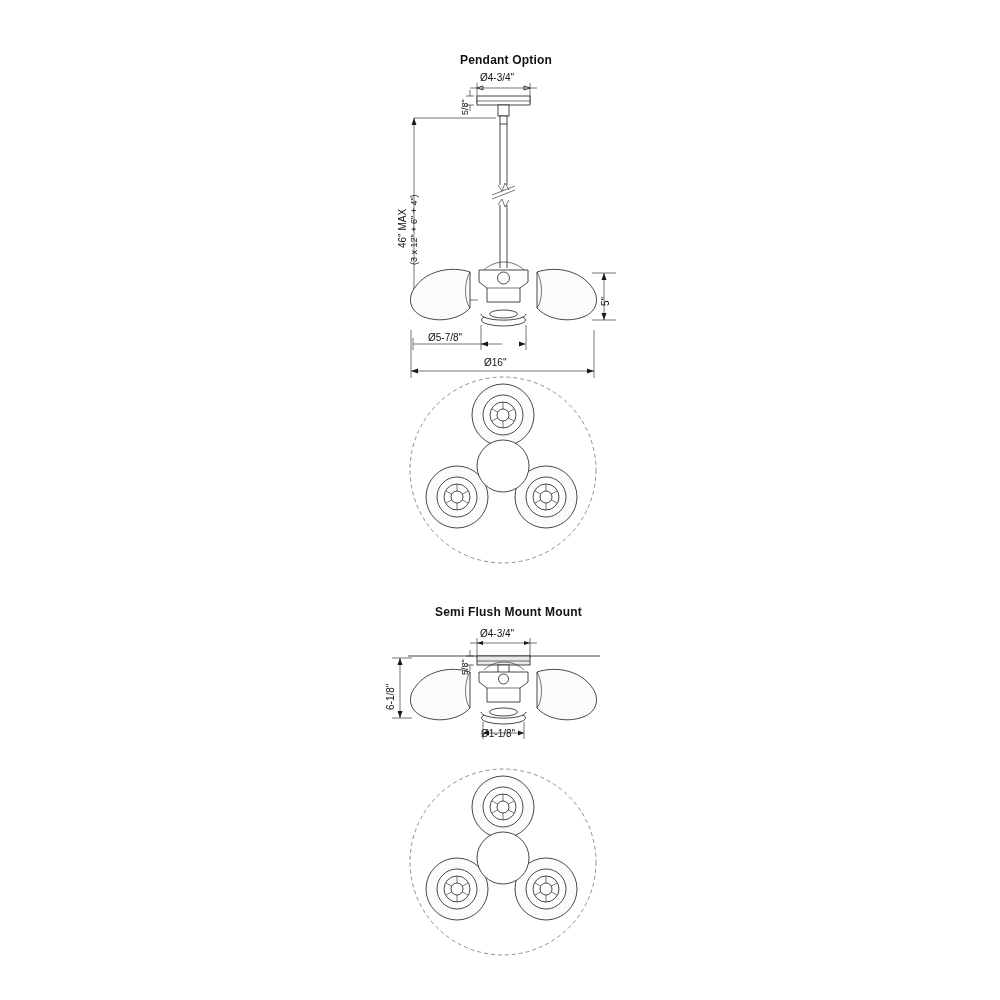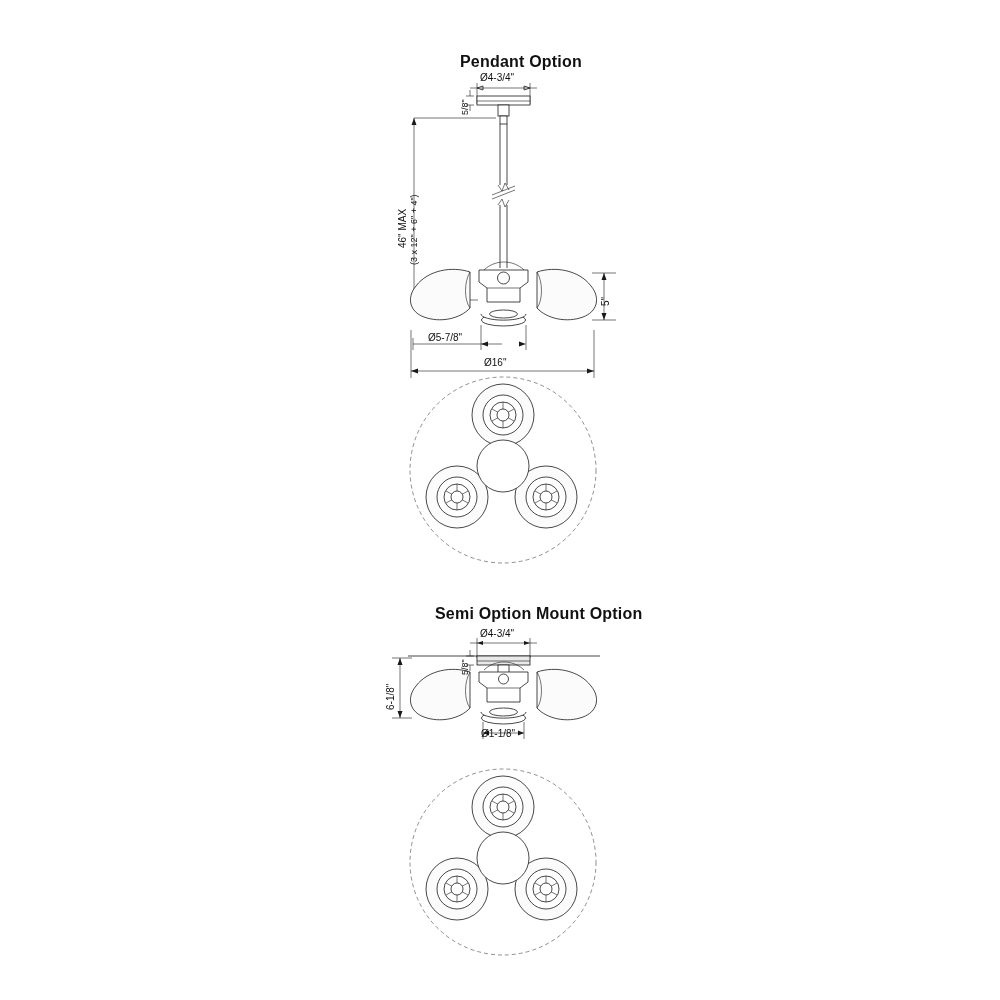--- a/index.html
+++ b/index.html
@@ -7,21 +7,21 @@
     width:1000px;height:1000px;
     background:#ffffff;
     font-family:"Liberation Sans", sans-serif;
     color:#111111;
     position:relative;
     overflow:hidden;
   }
   .sheet{position:absolute;inset:0;}
   .title{
     position:absolute;
-    font-size:16px;
+    font-size:12px;
     font-weight:bold;
     letter-spacing:0.2px;
     color:#111;
     white-space:nowrap;
   }
   .lbl{
     position:absolute;
     font-size:10px;
     color:#111;
     white-space:nowrap;
@@ -167,21 +167,21 @@
       <circle class="glass" cx="546" cy="497" r="31"></circle>
       <circle class="metal" cx="546" cy="497" r="20"></circle>
       <circle class="metal" cx="546" cy="497" r="13"></circle>
       <path class="ln-thin" d="M546 484 v26 M535 491 l22 12 M535 503 l22 -12"></path>
       <circle class="metal" cx="546" cy="497" r="6"></circle>
     </g>
 
     <circle class="metal" cx="503" cy="466" r="26"></circle>
   </svg>
 
-  <div class="title" style="left:435px;top:605px;">Semi Option Mount Option</div>
+  <div class="title" style="left:435px;top:605px;">Semi Flush Mount Mount</div>
 
   <svg width="1000" height="1000">
 
     <g>
       <line class="dim" x1="477" y1="638" x2="477" y2="658"></line>
       <line class="dim" x1="530" y1="638" x2="530" y2="658"></line>
       <line class="dim" x1="470" y1="643" x2="537" y2="643"></line>
       <path d="M477 643 l6 -2 v4 z" fill="#1a1a1a"></path>
       <path d="M530 643 l-6 -2 v4 z" fill="#1a1a1a"></path>
     </g>

